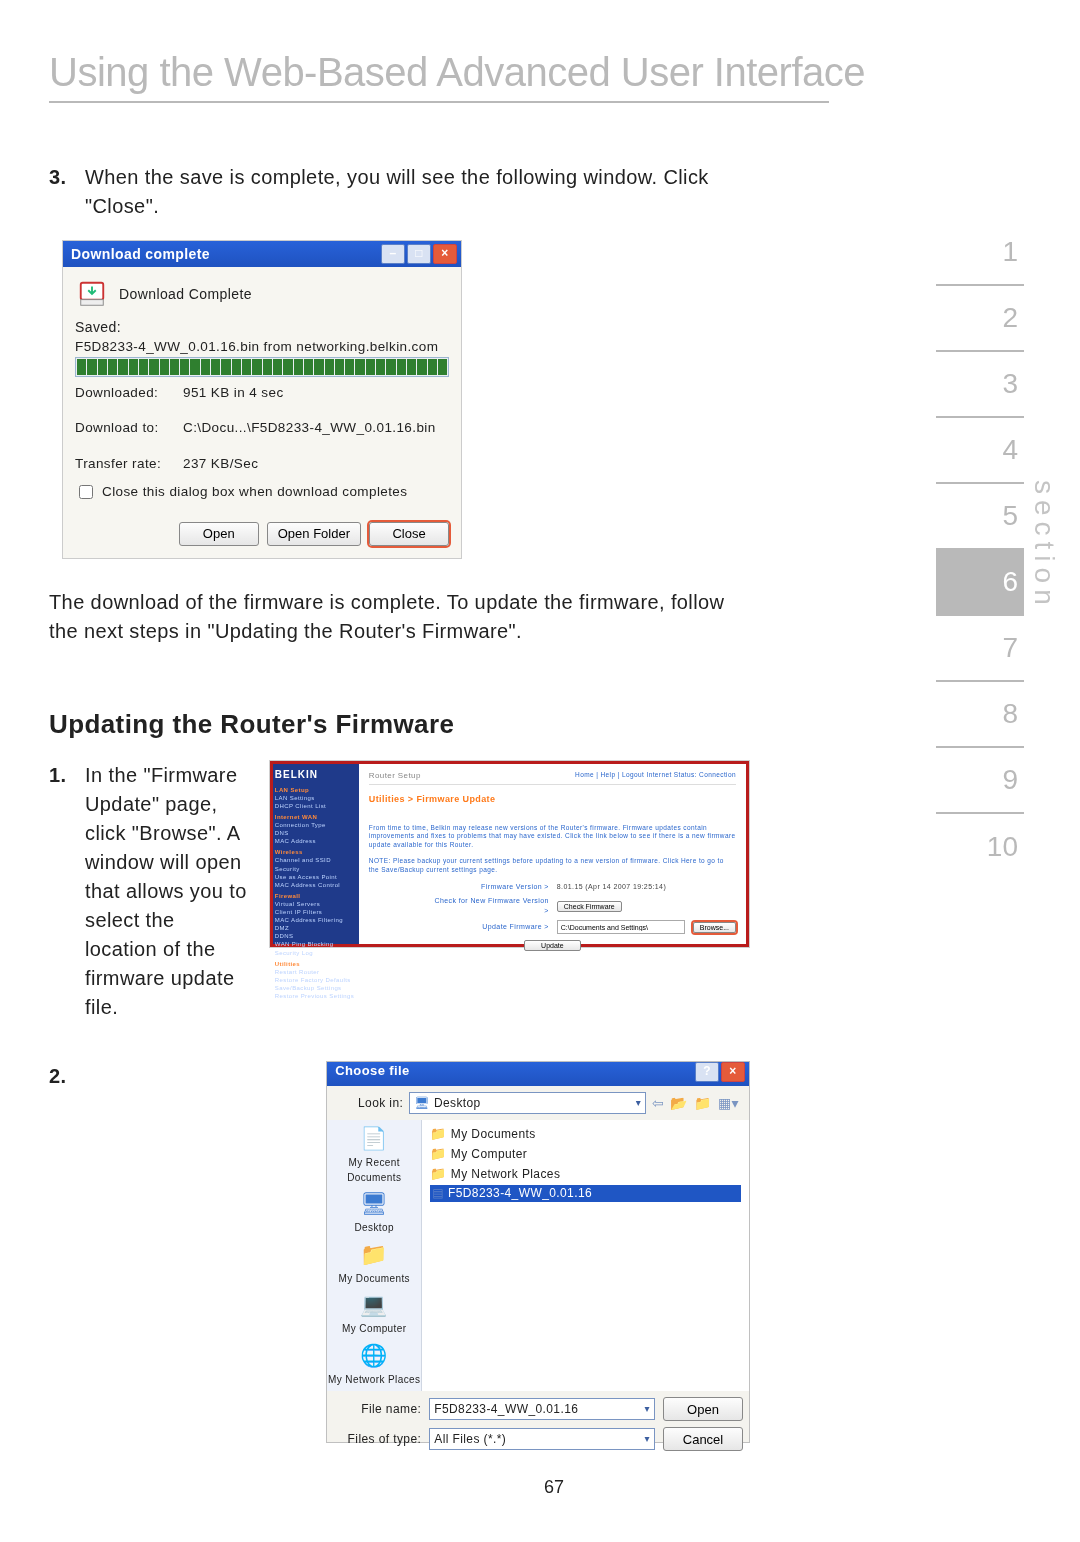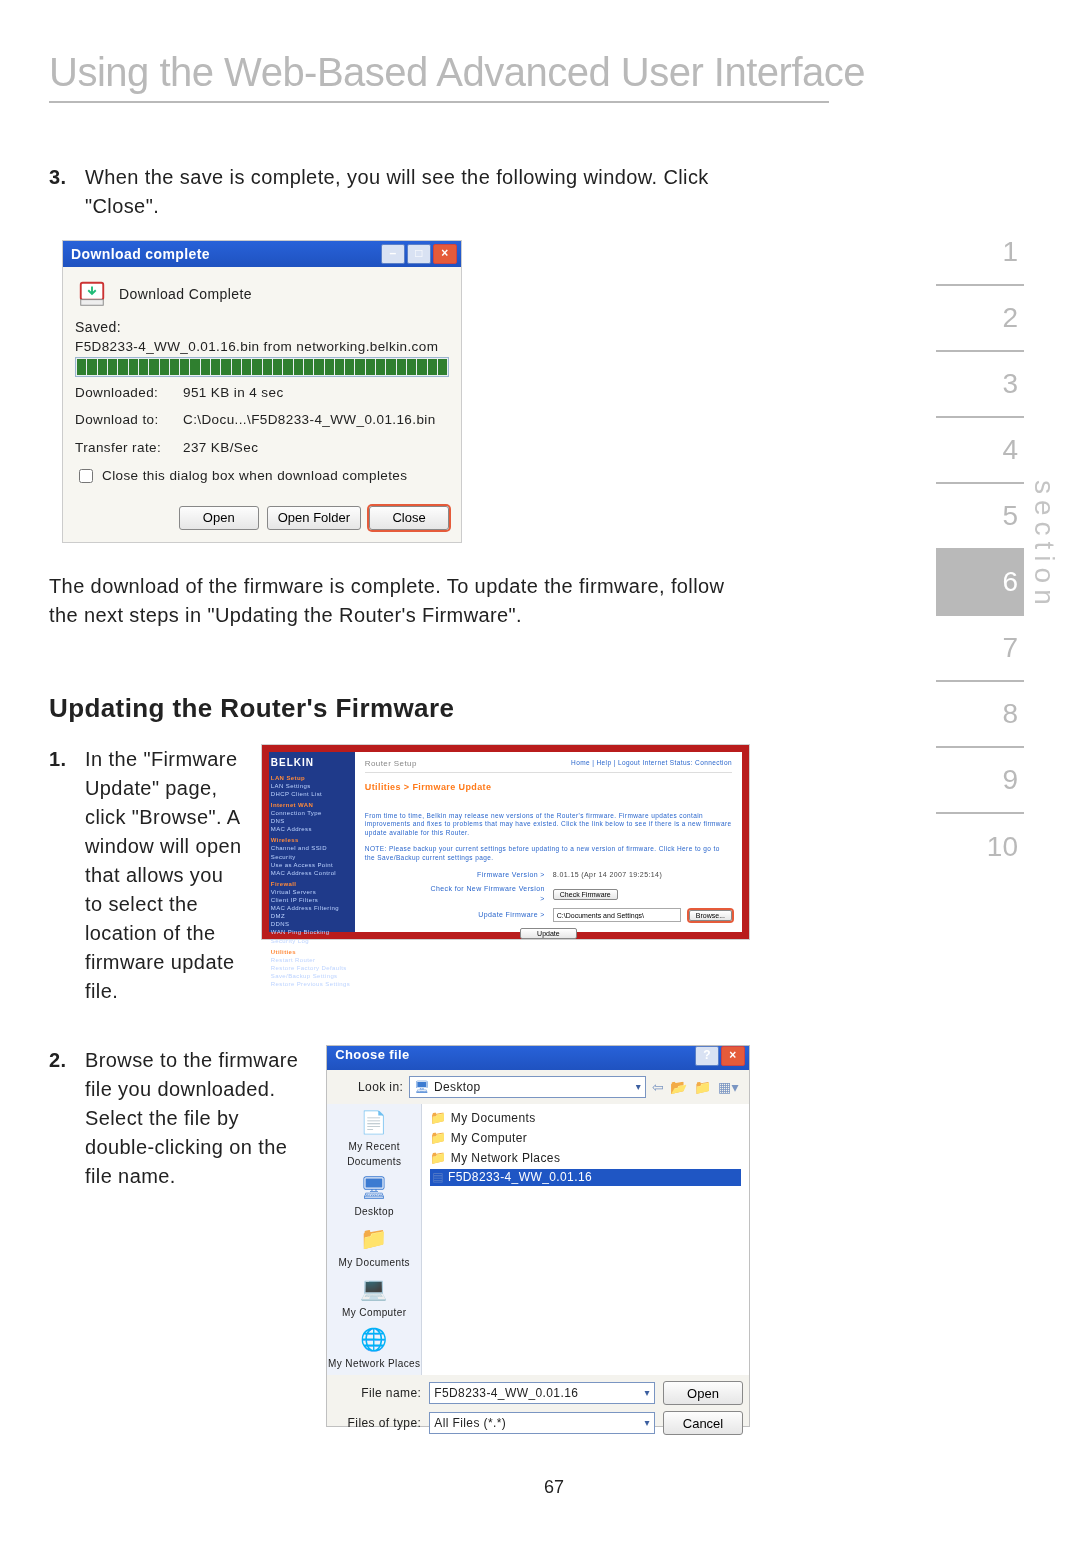--- a/index.html
+++ b/index.html
@@ -54,21 +54,21 @@
     margin: 60px 0 18px 0;
   }
   .two-col {
     display: flex;
     gap: 20px;
     align-items: flex-start;
   }
   .two-col .step { width: 300px; }
   .screenshot {
     display: inline-block;
-    border: 7px solid #b91c1c;
+    border: 3px solid #b91c1c;
     background: #fff;
   }
   
   .dlg {
     width: 398px;
     margin: 20px 0 30px 14px;
     font-size: 14px;
     box-shadow: 0 0 0 1px #ccc;
   }
   .dlg-titlebar {
@@ -111,21 +111,21 @@
     padding: 1px;
     gap: 1px;
   }
   .progressbar span {
     flex: 1;
     background: #2f7f2f;
   }
   .dlg-grid {
     display: grid;
     grid-template-columns: 108px 1fr;
-    row-gap: 8px;
+    row-gap: 16px;
     margin-top: 6px;
     font-size: 13.5px;
   }
   .dlg-check { display: flex; align-items: center; gap: 6px; margin-top: 8px; font-size: 13.5px; }
   .dlg-check input { width: 14px; height: 14px; }
   .dlg-btns { display: flex; justify-content: flex-end; gap: 8px; margin-top: 20px; }
   .btn {
     min-width: 80px;
     height: 24px;
     font-size: 13px;
@@ -472,21 +472,20 @@
               <button class="mini-btn" style="padding:1px 16px">Update</button>
             </div>
           </div>
         </div>
       </div>
     </div>
 
     <div class="two-col" style="margin-top:30px">
       <div class="step">
         <div class="num">2.</div>
-        <div class="txt">Browse to the firmware file you downloaded. Select the file by double-clicking on the file name.</div>
       </div>
       <div class="choose">
         <div class="choose-titlebar">
           <span>Choose file</span>
           <div class="winbtns">
             <div class="winbtn">?</div>
             <div class="winbtn close">×</div>
           </div>
         </div>
         <div class="choose-body">

